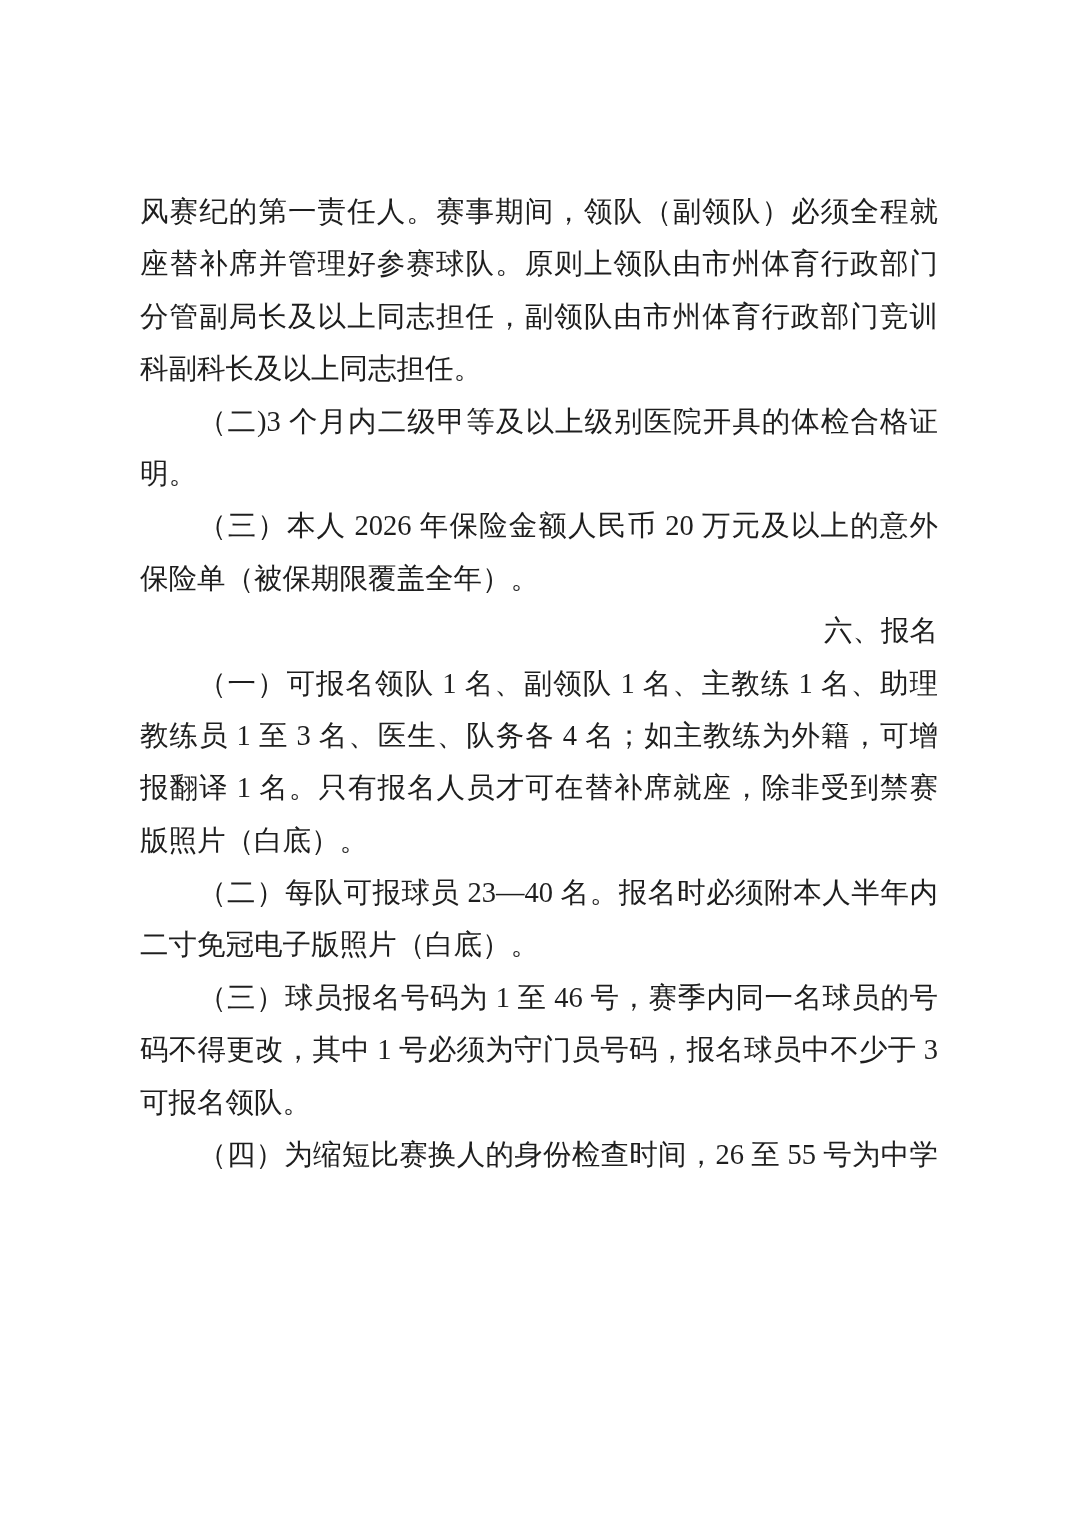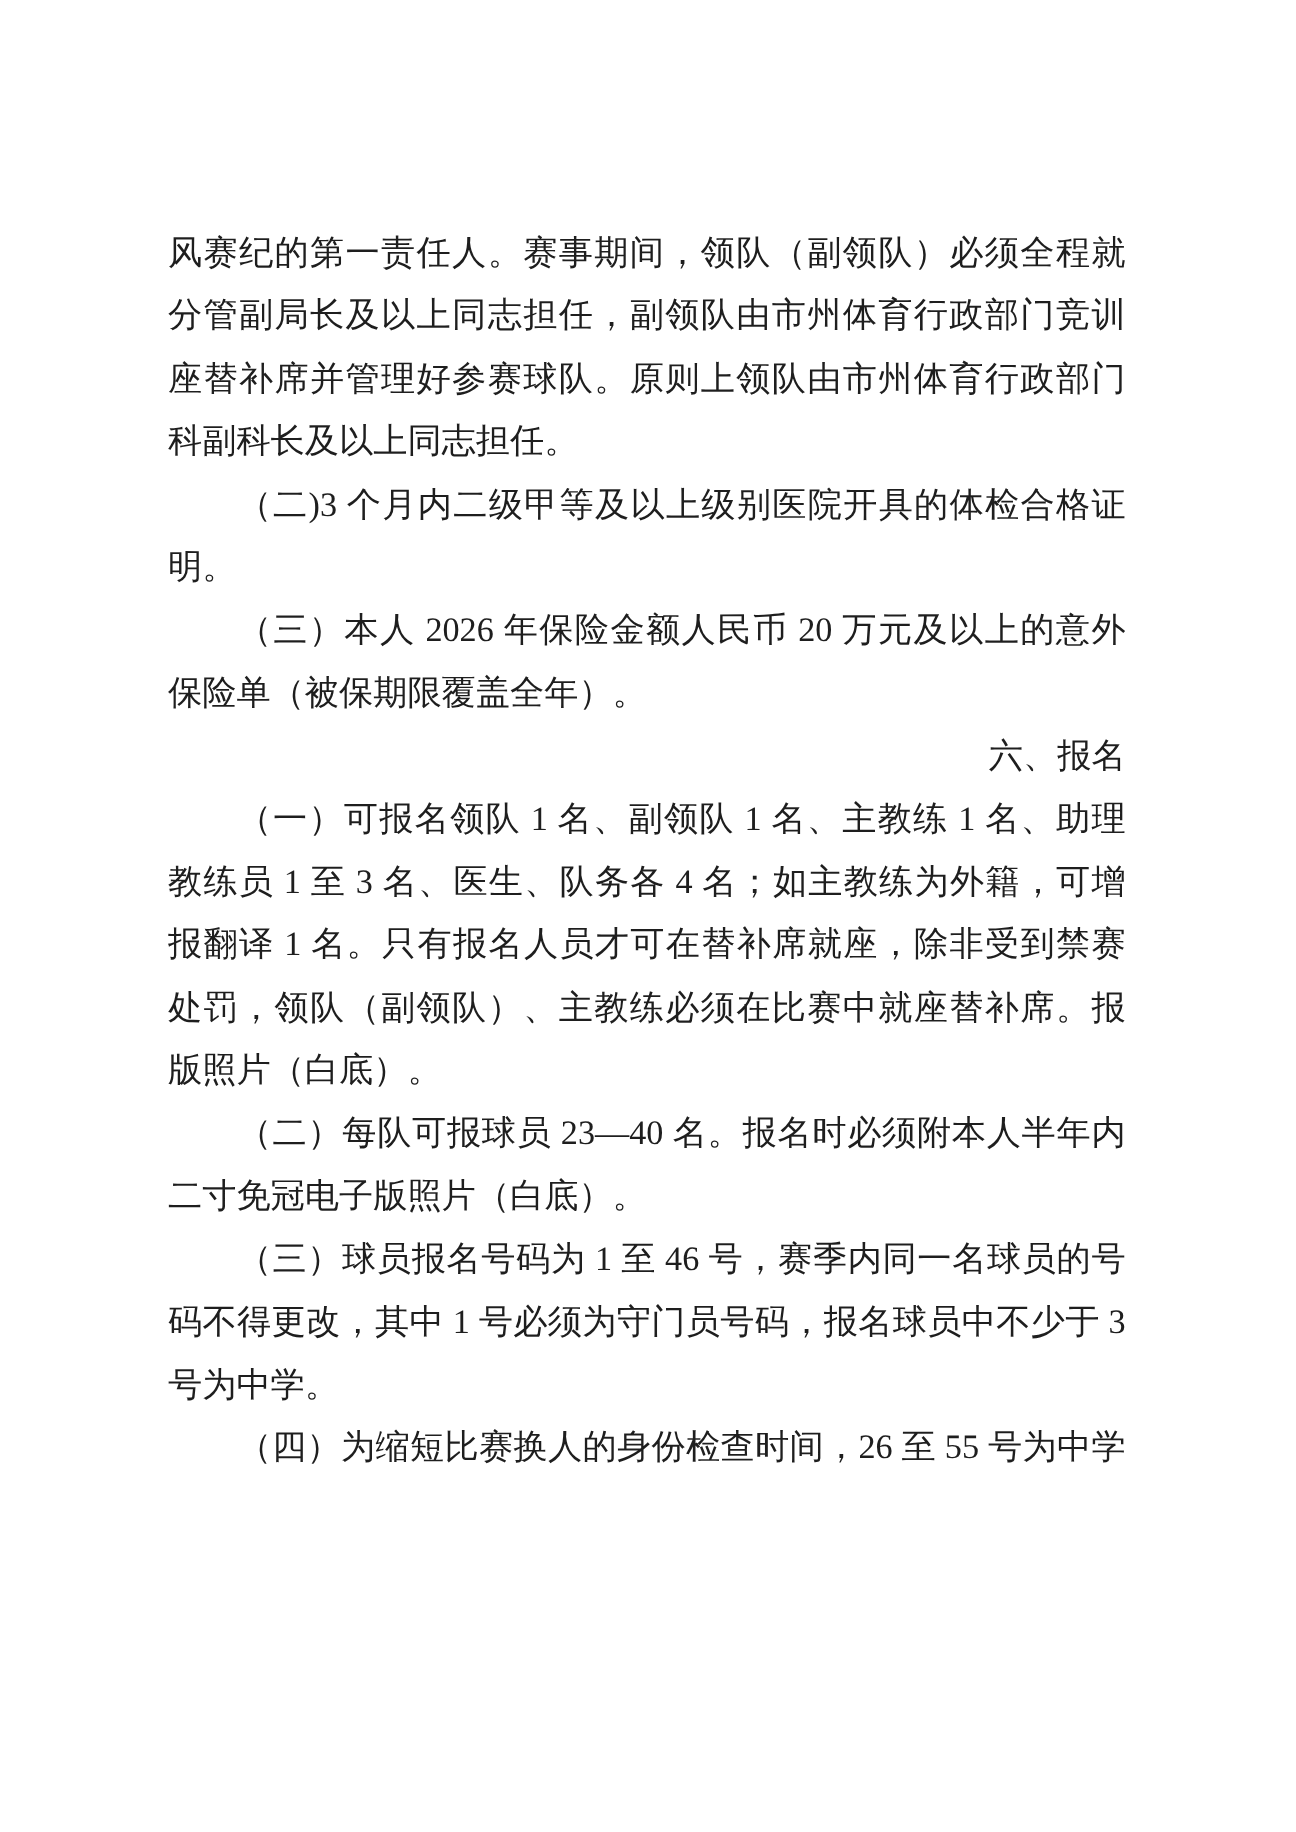--- a/index.html
+++ b/index.html
@@ -53,34 +53,33 @@
     color: #2a2a2a;
     letter-spacing: 2px;
   }
 </style>
 </head>
 <body>
 
 <div class="page">
   <div class="text-block">
       <div class="line justify">风赛纪的第一责任人。赛事期间，领队（副领队）必须全程就</div>
+      <div class="line justify">座替补席并管理好参赛球队。原则上领队由市州体育行政部门</div>
       <div class="line justify">分管副局长及以上同志担任，副领队由市州体育行政部门竞训</div>
-      <div class="line justify">座替补席并管理好参赛球队。原则上领队由市州体育行政部门</div>
       <div class="line">科副科长及以上同志担任。</div>
       <div class="line justify indent">（二)3 个月内二级甲等及以上级别医院开具的体检合格证</div>
       <div class="line">明。</div>
       <div class="line justify indent">（三）本人 2026 年保险金额人民币 20 万元及以上的意外</div>
       <div class="line">保险单（被保期限覆盖全年）。</div>
       <div class="line indent">六、报名</div>
       <div class="line justify indent">（一）可报名领队 1 名、副领队 1 名、主教练 1 名、助理</div>
       <div class="line justify">教练员 1 至 3 名、医生、队务各 4 名；如主教练为外籍，可增</div>
       <div class="line justify">报翻译 1 名。只有报名人员才可在替补席就座，除非受到禁赛</div>
-      <div class="line justify">处罚，领队（副领队）、主教练必须在比赛中就座替补席。报</div>
       <div class="line">版照片（白底）。</div>
       <div class="line justify indent">（二）每队可报球员 23—40 名。报名时必须附本人半年内</div>
       <div class="line">二寸免冠电子版照片（白底）。</div>
       <div class="line justify indent">（三）球员报名号码为 1 至 46 号，赛季内同一名球员的号</div>
       <div class="line justify">码不得更改，其中 1 号必须为守门员号码，报名球员中不少于 3</div>
-      <div class="line">号为中学。</div>
+      <div class="line">可报名领队。</div>
       <div class="line justify indent">（四）为缩短比赛换人的身份检查时间，26 至 55 号为中学</div>
     </div>
   <div class="footer-page-number">— 9 —</div>
 </div>
 
 </body></html>

